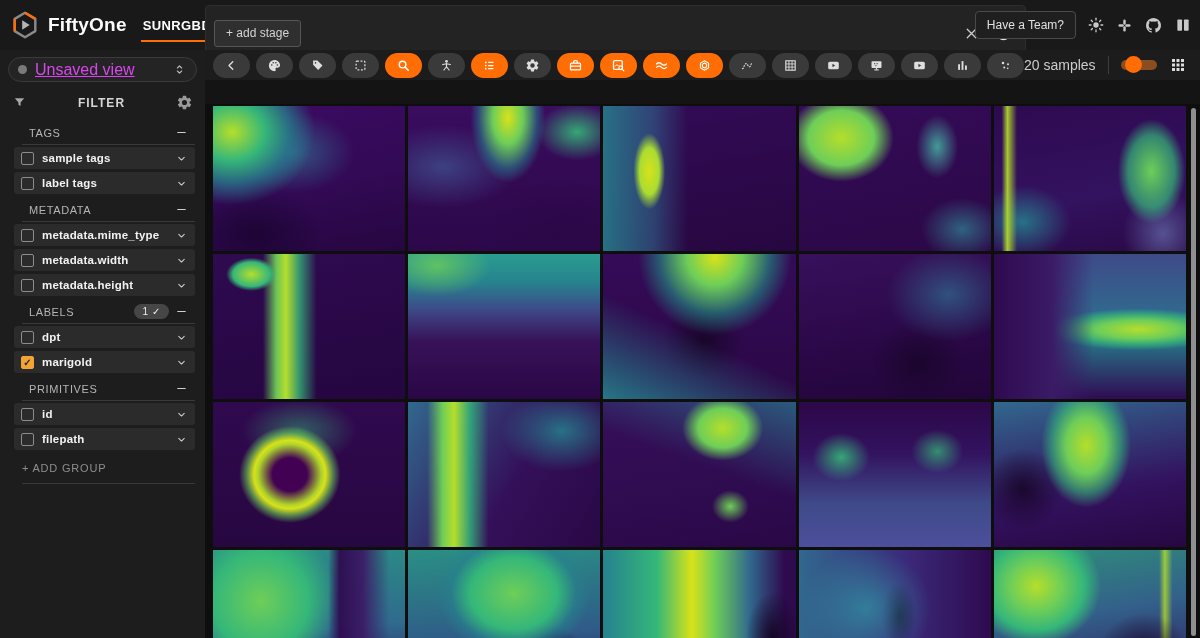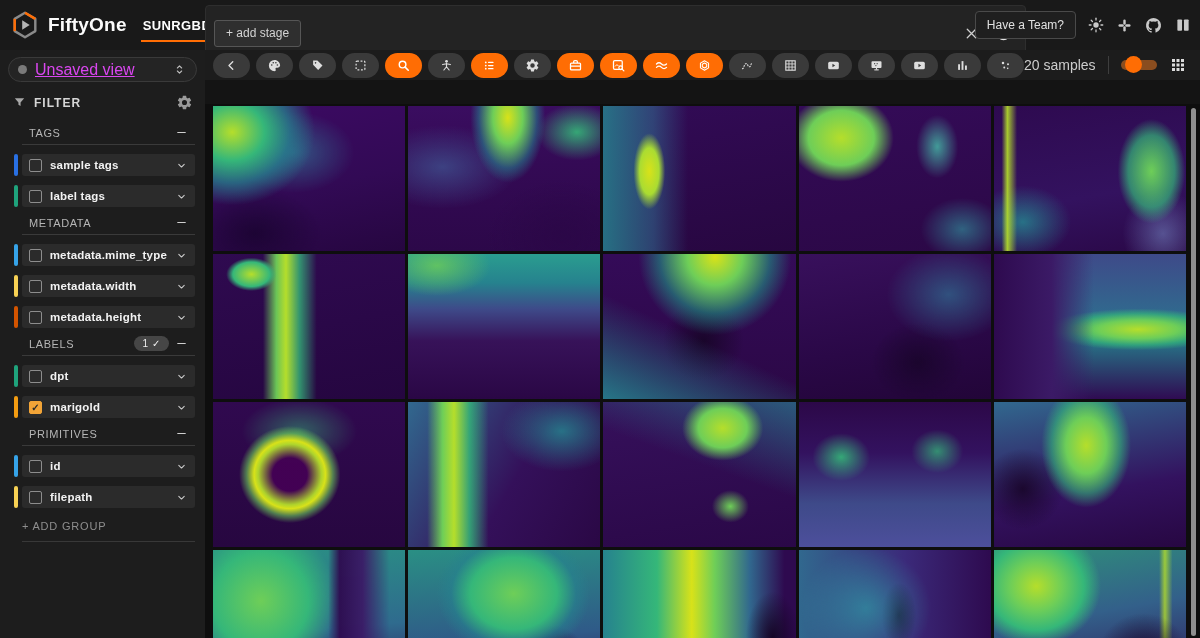--- a/index.html
+++ b/index.html
@@ -19,29 +19,29 @@
   .top-right { position:absolute; right:8px; top:0; height:50px; display:flex; align-items:center; gap:11px; }
   .team { height:28px; padding:0 11px; background:#1f1f1f; border:1px solid #4a4a4a; border-radius:4px; color:#e0e0e0; font-size:12px; font-family:inherit; cursor:pointer; white-space:nowrap; }
   .tic { color:#c9c9c9; display:flex; align-items:center; cursor:pointer; }
 
   
   aside { position:absolute; top:50px; left:0; width:205px; bottom:0; background:#1d1d1d; overflow:hidden; }
   .viewsel { margin:7px 8px 6px; height:25px; background:#242424; border:1px solid #3a3a3a; border-radius:13px; display:flex; align-items:center; padding:0 9px; gap:8px; cursor:pointer; }
   .dot { width:9px; height:9px; border-radius:50%; background:#7a7a7a; }
   .vlabel { flex:1; font-size:16px; color:#d946ef;text-decoration:underline; }
   .updown { color:#bdbdbd; display:flex; }
-  .filterrow { display:flex; align-items:center; gap:7px; padding:6px 12px 6px 12px; }
+  .filterrow { display:flex; align-items:center; gap:7px; padding:6px 12px 6px 12px;text-align:center; }
   .ficon { color:#a8a8a8; display:flex; }
   .ftitle { flex:1; font-size:12px; font-weight:700; color:#d6d6d6; letter-spacing:1px; }
   .fgear { color:#9a9a9a; display:flex; cursor:pointer; }
   .sec-header { margin:4px 10px 2px 22px; height:24px; display:flex; align-items:center; gap:6px; padding:0 7px; color:#b5b5b5; font-size:11px; letter-spacing:.6px; border-bottom:1px solid #3a3a3a; }
   .sec-title { flex:1; }
   .sec-badge { background:#464646; border-radius:9px; padding:2px 8px; font-size:10px; color:#f0f0f0; white-space:nowrap; }
   .sec-minus { color:#cfcfcf; display:flex; cursor:pointer; }
-  .srow { display:flex; align-items:stretch; margin:9px 10px 3px 14px; height:22px; cursor:pointer; }
+  .srow { display:flex; align-items:stretch; margin:2px 10px 3px 14px; height:22px; cursor:pointer;flex-direction:column; }
   .bar { width:4px; border-radius:2px; margin-right:4px; }
   .rowbox { flex:1; background:#2b2b2b; border-radius:3px; display:flex; align-items:center; padding:0 7px; gap:8px; }
   .cb { width:13px; height:13px; border:1.5px solid #8d8d8d; border-radius:2px; flex:none; font-size:10px; line-height:11px; text-align:center; color:transparent; }
   .cb.checked { background:#f2a437; border-color:#f2a437; color:#2b2b2b; font-weight:700; }
   .lbl { flex:1; color:#f2f2f2; font-size:11.5px; font-weight:700; letter-spacing:.2px; white-space:nowrap; overflow:hidden; }
   .chev { color:#cccccc; display:flex; }
   .addgroup { margin:12px 10px 0 22px; color:#8e8e8e; font-size:11px; letter-spacing:.8px; cursor:pointer; }
   .aghr { margin:9px 10px 0 22px; border-top:1px solid #383838; }
 
   

